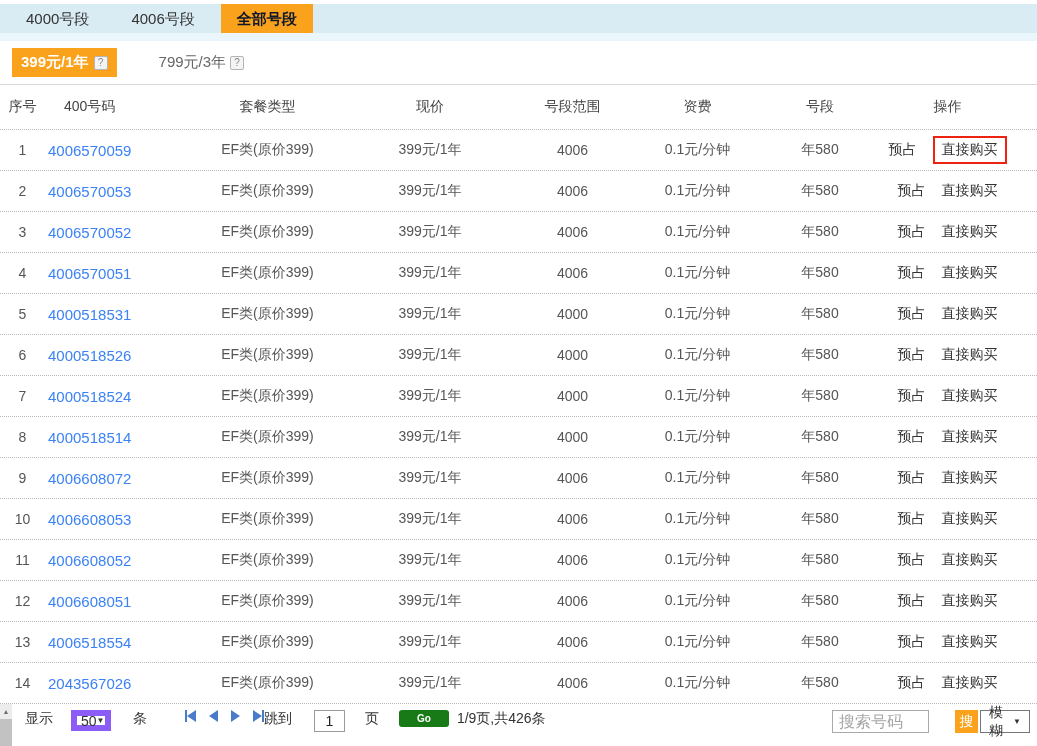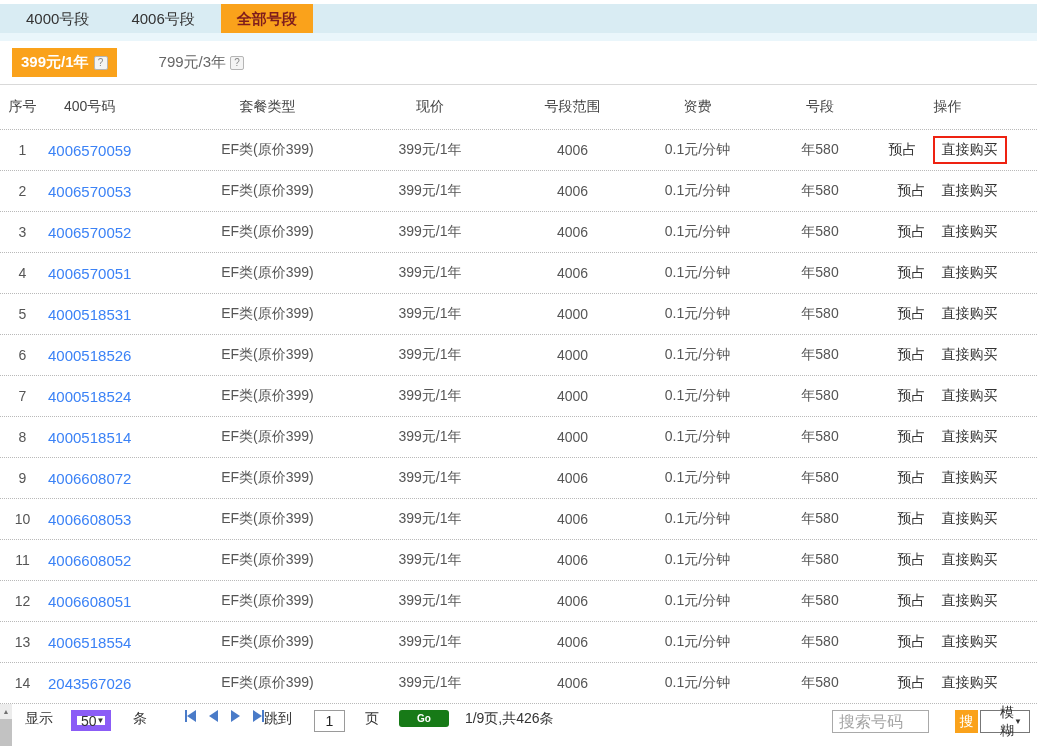--- a/index.html
+++ b/index.html
@@ -3,21 +3,21 @@
 <meta charset="utf-8">
 <style>
   * { box-sizing: border-box; margin: 0; padding: 0; }
   html,body { width: 1037px; height: 746px; background: #fff; overflow: hidden;
     font-family: "Liberation Sans", "DejaVu Sans", sans-serif; }
 
   
   .topgap { height: 4px; background: #fff; }
   .tabbar { height: 29px; background: #d9ecf3; display: flex; align-items: stretch; }
   .tab { padding: 0 16px; font-size: 15px; color: #333; line-height: 29px; margin-left: 10px; cursor: pointer; }
-  .tab.active { background: #faa21b; color: #7f1d1d; font-weight: bold; }
+  .tab.active { background: #faa21b; color: #0f172a; font-weight: bold; }
   .substrip { height: 8px; background: #eaf6fb; }
 
   
   .filterrow { height: 44px; display: flex; align-items: center; border-bottom: 1px solid #d9d9d9; background: #fff; }
   .pricebtn { background: #faa21b; color: #fff; font-weight: bold; font-size: 15px;
     padding: 5px 9px; margin-left: 12px; display: inline-flex; align-items: center; gap: 5px; cursor: pointer; }
   .pricealt { color: #666; font-size: 15px; margin-left: 42px; display: inline-flex; align-items: center; gap: 4px; cursor: pointer; }
   .qicon { width: 14px; height: 14px; background: #f4f4f4; border: 1px solid #b5b5b5; color: #888;
     font-size: 10px; line-height: 12px; text-align: center; border-radius: 2px; font-weight: normal; }
 
@@ -60,29 +60,29 @@
   .nav { display: inline-flex; align-items: center; cursor: pointer; }
   .tri-l { width: 0; height: 0; border-top: 6px solid transparent; border-bottom: 6px solid transparent; border-right: 9px solid #4a7bc8; }
   .tri-r { width: 0; height: 0; border-top: 6px solid transparent; border-bottom: 6px solid transparent; border-left: 9px solid #4a7bc8; }
   .bar { width: 2px; height: 12px; background: #4a7bc8; }
   .f-jump { }
   .pageinput { margin-left: 22px; width: 31px; height: 22px; border: 1px solid #9a9a9a; text-align: center;
     font-size: 14px; color: #222; font-family: inherit; }
   .f-page { margin-left: 20px; }
   .gobtn { margin-left: 20px; background: #177a17; color: #fff; font-size: 10px; font-weight: bold;
     padding: 3px 18px; border-radius: 3px; cursor: pointer; }
-  .f-info { margin-left: 16px; color: #333; }
+  .f-info { margin-left: 8px; color: #333; }
   .spacer { flex: 1; }
   .searchinput { width: 97px; height: 23px; border: 1px solid #a9a9a9; padding: 0 6px; font-size: 16px;
     color: #333; font-family: inherit; }
   .searchinput::placeholder { color: #a5a5a5; }
   .searchbtn { margin-left: 26px; width: 23px; height: 23px; background: #faa21b; color: #fff; font-size: 14px;
     display: inline-flex; align-items: center; justify-content: center; cursor: pointer; }
   .fuzzy { margin-left: 2px; margin-right: 7px; width: 50px; height: 23px; border: 1px solid #777; background: #fff;
-    display: inline-flex; align-items: center; justify-content: space-between; padding: 0 19px; font-size: 14px; cursor: pointer; }
+    display: inline-flex; align-items: center; justify-content: space-between; padding: 0 8px; font-size: 14px; cursor: pointer; }
 </style>
 </head>
 <body>
 
 <div class="topgap"></div>
 
 <div class="tabbar">
   <div class="tab">4000号段</div>
   <div class="tab">4006号段</div>
   <div class="tab active">全部号段</div>

